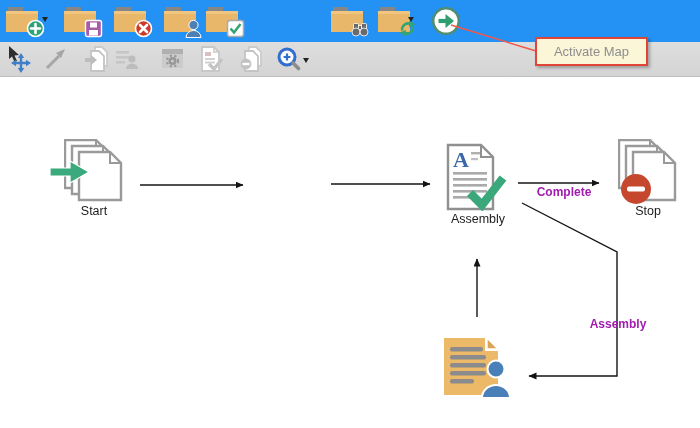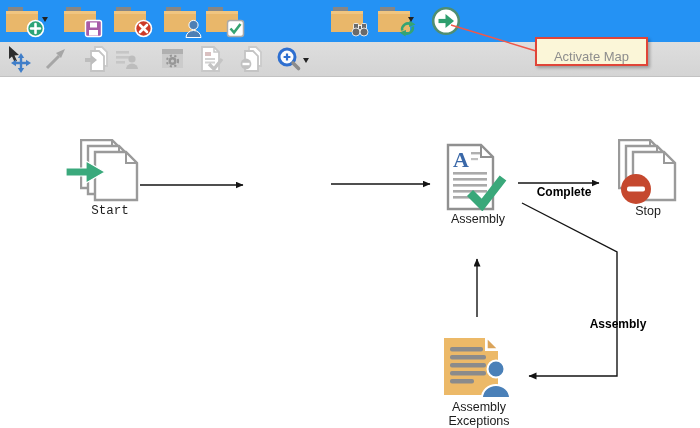--- a/index.html
+++ b/index.html
@@ -30,33 +30,33 @@
   .canvas {
     position:absolute; left:0; top:77px; width:700px; height:351px; background:#fff;
   }
   .edges-svg { position:absolute; left:0; top:0; width:700px; height:351px; }
   .node { position:absolute; text-align:center; cursor:move; }
   .node-icon { position:relative; margin:0 auto; }
   .node-label {
     margin-top:1px; font-size:12.5px; color:#1c1c1c; line-height:1.12;
   }
   .edge-label {
-    position:absolute; font-size:12px; font-weight:bold; color:#000000;
+    position:absolute; font-size:12px; font-weight:bold; color:#a21caf;
     text-align:center; width:66px;
   }
   
   .callout-svg {
     position:absolute; left:0; top:0; width:700px; height:428px;
     pointer-events:none; z-index:40;
   }
   .tooltip {
     position:absolute; left:535px; top:37px; width:113px; height:29px; z-index:41;
     background:#fbf6d8; border:2px solid #e04538;
     box-shadow:2px 2px 3px rgba(0,0,0,.28);
-    display:flex; align-items:flex-end; justify-content:center;
+    display:flex; align-items:center; justify-content:center;
     font-size:13px; color:#8d8d8d;
   }
 </style>
 </head>
 <body>
 
 <div class="toolbar-main">
 
   <div class="tb-btn folder-wrap" style="left:5px;">
     <svg width="34" height="29">
@@ -250,21 +250,21 @@
       <path d="M331,107 L430,107" marker-end="url(#ah)"></path>
       <path d="M518,106 L599,106" marker-end="url(#ah)"></path>
       <path d="M522,126 L617,175 L617,299 L529,299" marker-end="url(#ah)"></path>
       <path d="M477,240 L477,182" marker-end="url(#ah)"></path>
     </g>
   </svg>
 
   <div class="edge-label" style="left:531px; top:108px;">Complete</div>
   <div class="edge-label" style="left:585px; top:240px;">Assembly</div>
 
-  <div class="node" style="left:70px; top:62px; width:80px;font-family:Liberation Mono, monospace;">
+  <div class="node" style="left:54px; top:62px; width:80px;">
     <div class="node-icon" style="width:60px; height:64px;">
       <svg width="60" height="64">
         <g stroke="#9a9a9a" stroke-width="2.4" fill="#fff">
           <path d="M1,1 h31 l11,11 v37 h-42 z"></path>
             <path d="M32,1 v11 h11" fill="none" stroke-width="2"></path>
           <path d="M8,7 h31 l11,11 v37 h-42 z"></path>
             <path d="M39,7 v11 h11" fill="none" stroke-width="2"></path>
           <path d="M15,13 h31 l11,11 v37 h-42 z"></path>
             <path d="M46,13 v11 h11" fill="none" stroke-width="2"></path>
         </g>
@@ -323,21 +323,20 @@
         <path d="M44,1 l11,11 h-11 z" fill="#dba45a" stroke="#fff" stroke-width="1.4"></path>
         <rect x="7" y="10" width="33" height="4.5" rx="2" fill="#8b8b8b"></rect>
         <rect x="7" y="18" width="36" height="4.5" rx="2" fill="#8b8b8b"></rect>
         <rect x="7" y="26" width="36" height="4.5" rx="2" fill="#8b8b8b"></rect>
         <rect x="7" y="34" width="36" height="4.5" rx="2" fill="#8b8b8b"></rect>
         <rect x="7" y="42" width="24" height="4.5" rx="2" fill="#8b8b8b"></rect>
         <circle cx="53" cy="32" r="8.5" fill="#4a80b8" stroke="#fff" stroke-width="2"></circle>
         <path d="M39,61 a14,13 0 0 1 28,0 z" fill="#4a80b8" stroke="#fff" stroke-width="2"></path>
       </svg>
     </div>
-    <div class="node-label">Assembly Exceptions</div>
   </div>
 </div>
 
 <svg class="callout-svg">
   <line x1="451" y1="25" x2="536" y2="51" stroke="#f0584a" stroke-width="1.4"></line>
 </svg>
 <div class="tooltip">
   <span>Activate Map</span>
 </div>
 

